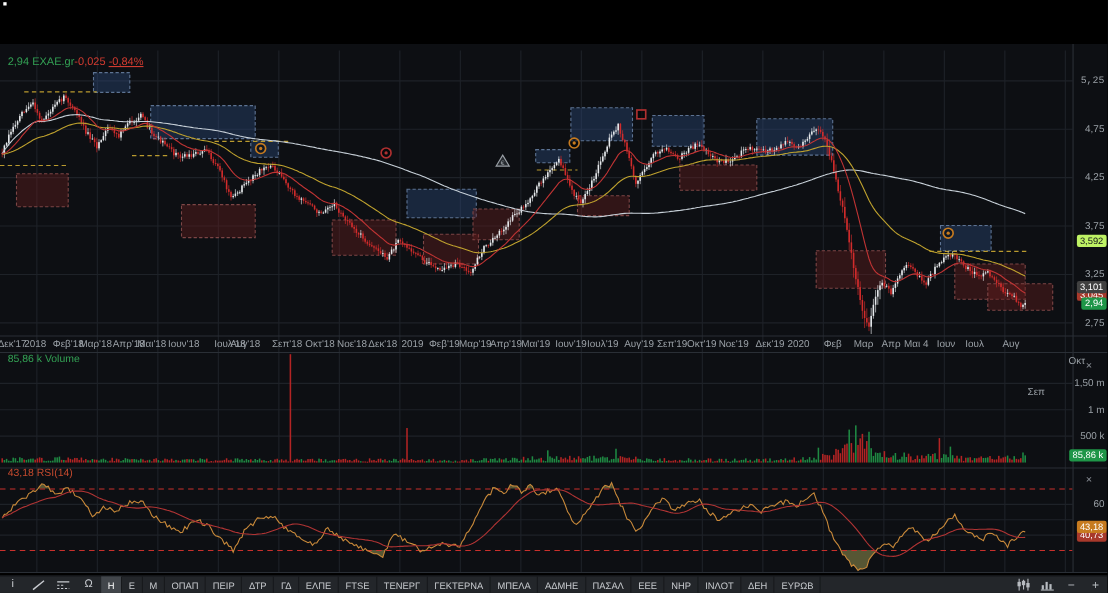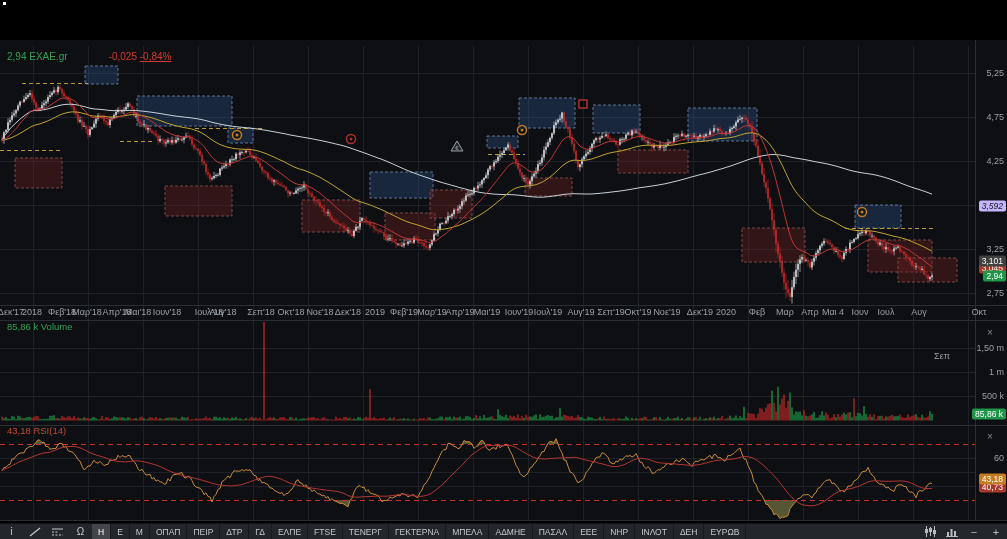--- a/index.html
+++ b/index.html
@@ -1520,48 +1520,48 @@
       <line x1="0" y1="425.5" x2="1007" y2="425.5" stroke="#2a2f36"></line>
       <line x1="0" y1="520.5" x2="1007" y2="520.5" stroke="#2a2f36"></line>
       <line x1="975.5" y1="40" x2="975.5" y2="520" stroke="#2a2f36"></line>
       <rect x="0" y="0" width="1007" height="40" fill="#000000"></rect>
       <rect x="3" y="2" width="3" height="3" fill="#ffffff"></rect>
       <rect x="0" y="521" width="1007" height="2" fill="#000000"></rect>
     </svg>
 
   <div id="legend">
     <span style="color:#33a154;">2,94</span>
-    <span style="color:#33a154;text-align:right;">EXAE.gr</span><span style="color:#d23b30;margin-left:41px;">-0,025</span>
+    <span style="color:#33a154;text-align:right;">EXAE.gr</span><span style="color:#d23b30;">-0,025</span>
     <span style="color:#d23b30;text-decoration:underline;">-0,84%</span>
   </div>
 
   <div class="pane-label" style="top:321px;color:#33a154;">
     <span>85,86 k</span>
     <span>Volume</span>
   </div>
   <div class="pane-label" style="top:425px;color:#c44a2e;">
     <span>43,18</span>
     <span>RSI(14)</span>
   </div>
 
   <div class="close-btn" style="left:984px;top:327px;">×</div>
   <div class="close-btn" style="left:984px;top:431px;">×</div>
 
   <div id="right-axis" class="abs" style="left:975px;top:40px;width:32px;height:483px;">
-      <div class="axis-label" style="top: 33px;">5,25</div>
+      <div class="axis-label" style="top: 33px; font-family: Liberation Mono, monospace;">5,25</div>
       <div class="axis-label" style="top: 77px;">4,75</div>
       <div class="axis-label" style="top: 121px;">4,25</div>
       <div class="axis-label" style="top: 165px;">3,75</div>
       <div class="axis-label" style="top: 209px;">3,25</div>
       <div class="axis-label" style="top: 253px;">2,75</div>
       <div class="axis-label" style="top: 308px;">1,50 m</div>
       <div class="axis-label" style="top: 332px;">1 m</div>
       <div class="axis-label" style="top: 356px;">500 k</div>
       <div class="axis-label" style="top: 418px;">60</div>
-      <div class="badge" style="top: 166px; background: #c4b5fd; color: rgb(20, 22, 26); font-style: italic;">3,592</div>
+      <div class="badge" style="top: 179px; background: #bef264; color: rgb(20, 22, 26);">3,592</div>
       <div class="badge" style="top: 228px; background: rgb(168, 57, 43); color: rgb(255, 255, 255);">3,045</div>
       <div class="badge" style="top: 221px; background: #404040; color: rgb(255, 255, 255);">3,101</div>
       <div class="badge" style="top: 236px; background: rgb(31, 150, 72); color: rgb(255, 255, 255);">2,94</div>
       <div class="badge" style="top: 374px; background: rgb(31, 150, 72); color: rgb(255, 255, 255);">85,86 k</div>
       <div class="badge" style="top: 447px; background: rgb(168, 57, 43); color: rgb(255, 255, 255);">40,73</div>
       <div class="badge" style="top: 439px; background: rgb(199, 123, 31); color: rgb(255, 255, 255);">43,18</div>
     </div>
   <div id="time-axis" class="abs" style="left:0;top:305px;width:975px;height:15px;">
       <div class="month-label" style="left: 11px;">Δεκ'17</div>
       <div class="month-label" style="left: 32px;">2018</div>
@@ -1590,21 +1590,21 @@
       <div class="month-label" style="left: 700px;">Δεκ'19</div>
       <div class="month-label" style="left: 726px;">2020</div>
       <div class="month-label" style="left: 757px;">Φεβ</div>
       <div class="month-label" style="left: 785px;">Μαρ</div>
       <div class="month-label" style="left: 810px;">Απρ</div>
       <div class="month-label" style="left: 833px;">Μαι 4</div>
       <div class="month-label" style="left: 860px;">Ιουν</div>
       <div class="month-label" style="left: 886px;">Ιουλ</div>
       <div class="month-label" style="left: 919px;">Αυγ</div>
       <div class="month-label" style="left: 942px; margin-top: 44px;">Σεπ</div>
-      <div class="month-label" style="left: 979px;">Οκτ</div>
+      <div class="month-label" style="left: 979px; margin-top: 16px;">Οκτ</div>
     </div>
   <div id="toolbar">
       <div class="tb-icon">i</div>
       <div class="tb-icon">
         <svg width="12" height="10" viewBox="0 0 12 10">
           <line x1="1" y1="9" x2="11" y2="1" stroke="#c9ccd1" stroke-width="1.3"></line>
         </svg>
       </div>
       <div class="tb-icon">
         <svg width="13" height="10" viewBox="0 0 13 10">

